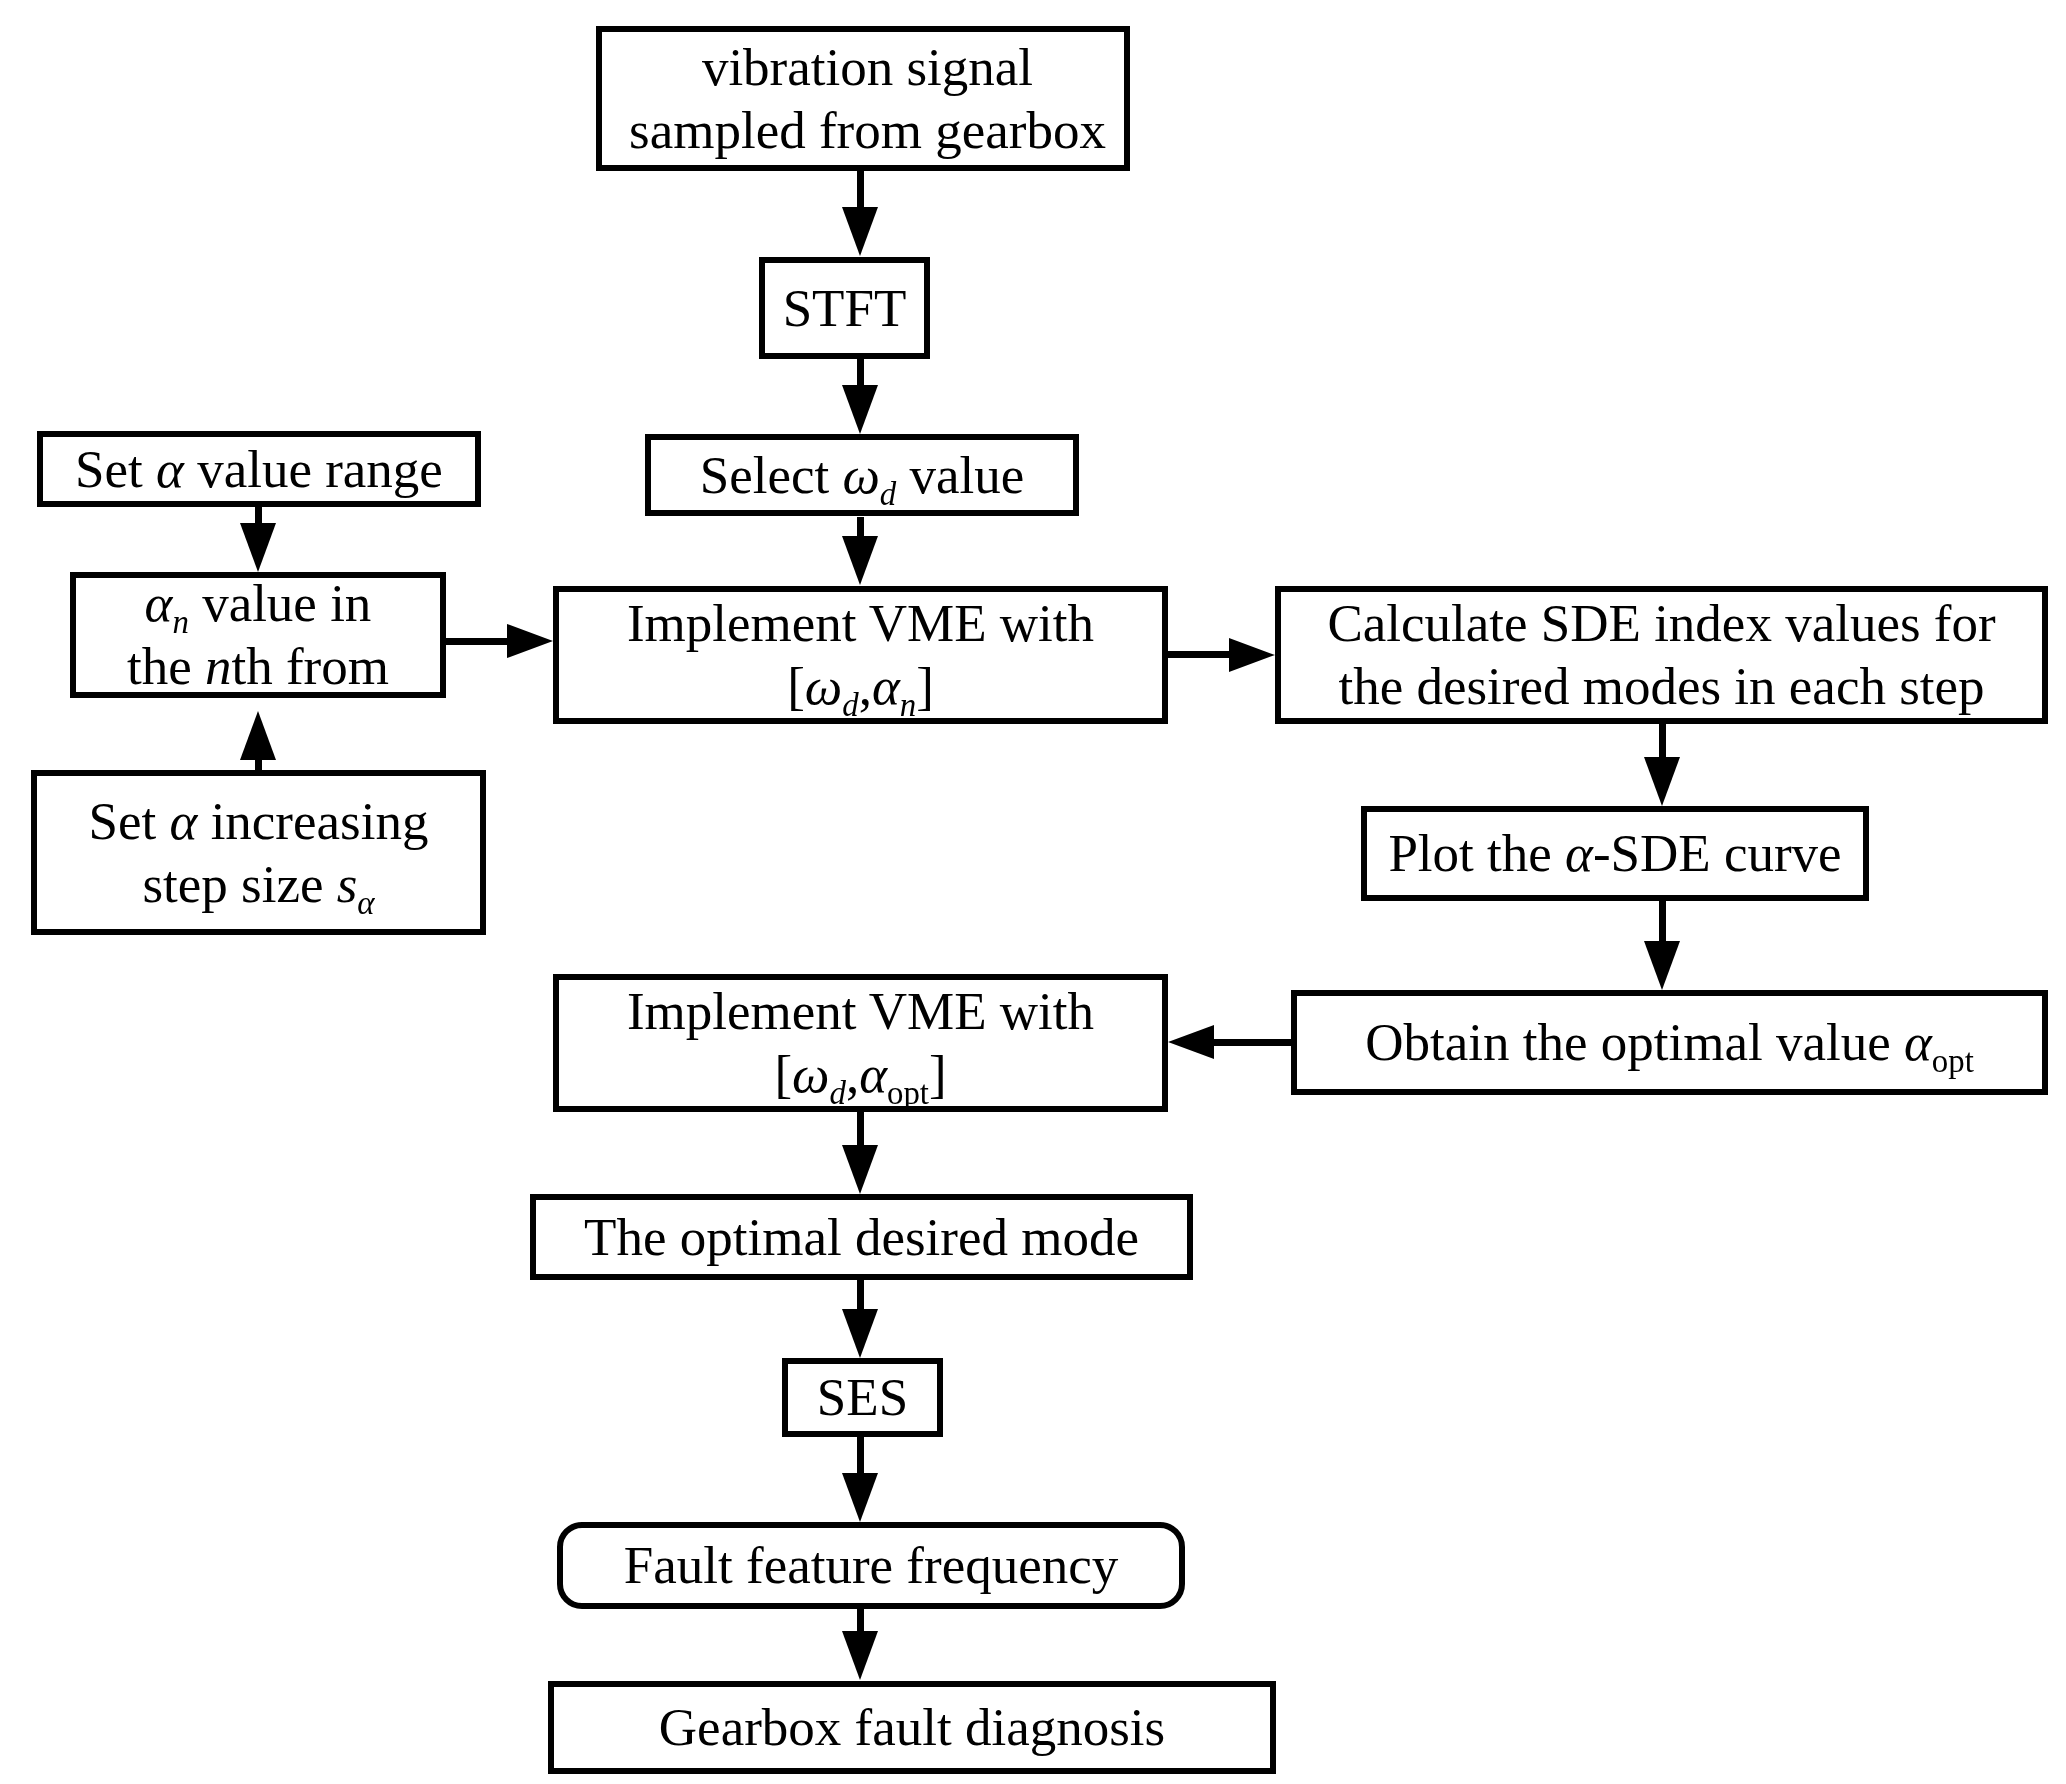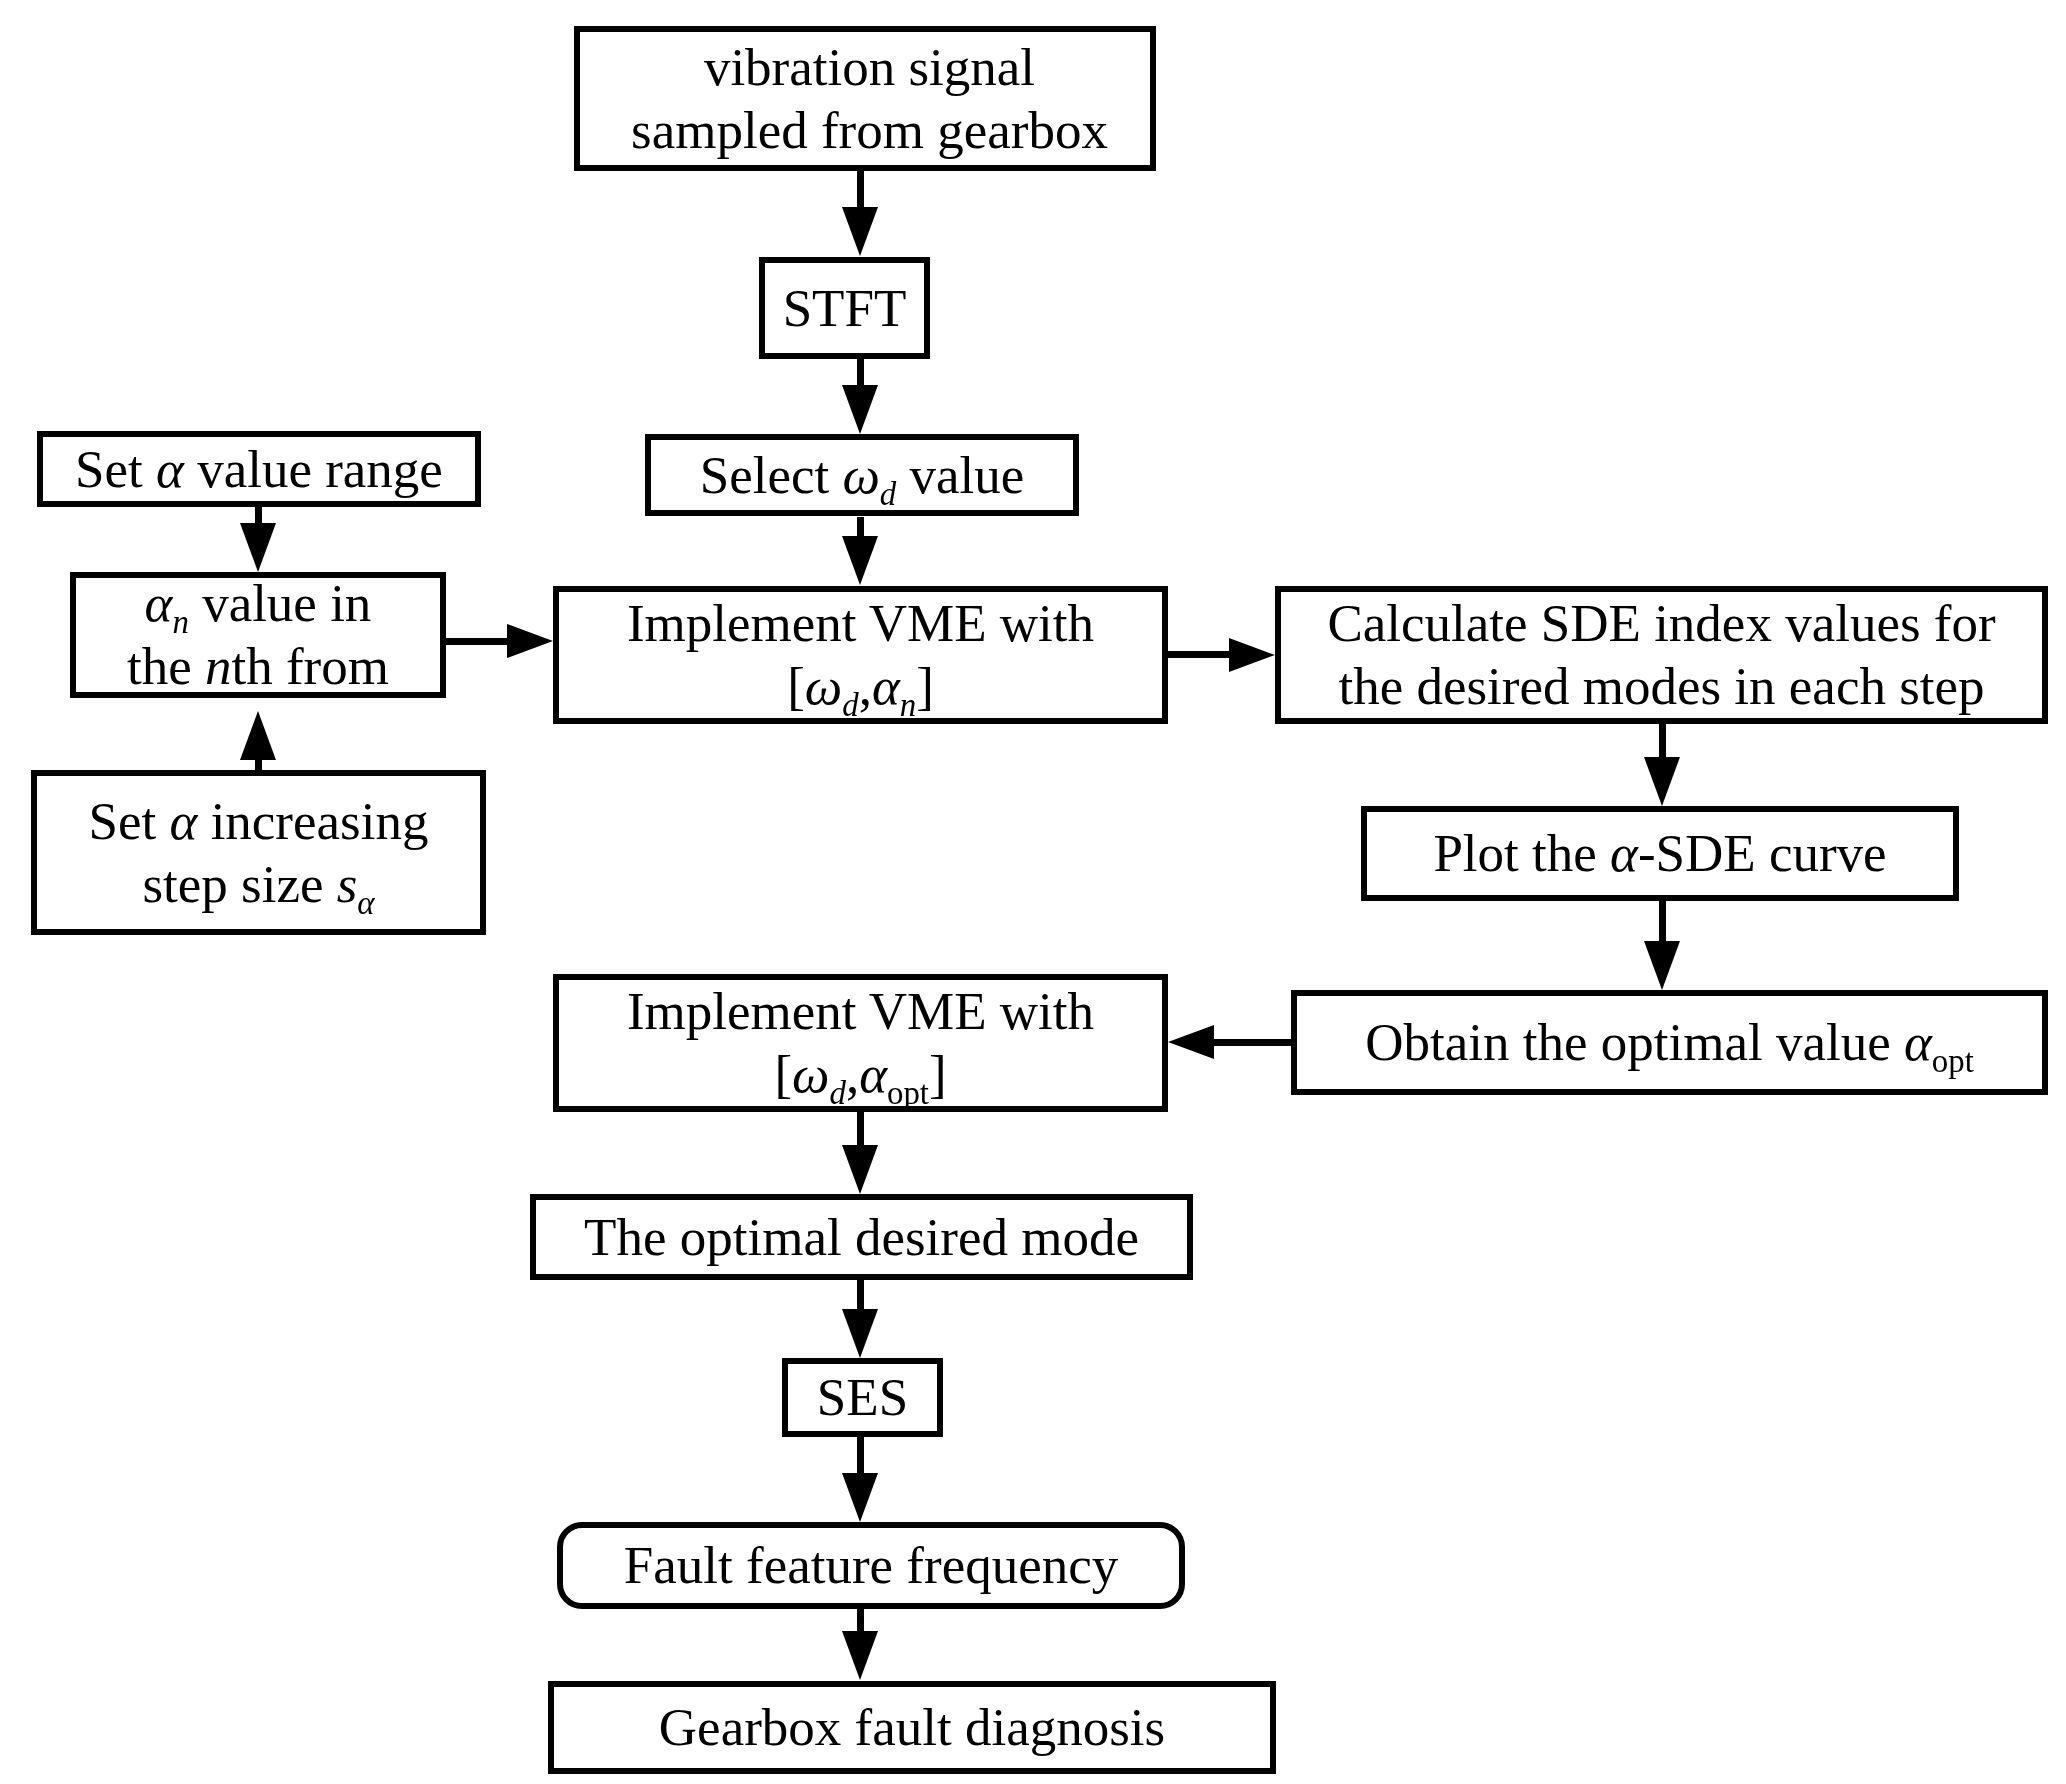--- a/index.html
+++ b/index.html
@@ -41,21 +41,21 @@
     border-left:46px solid #000;}
   .head-left{position:absolute;width:0;height:0;
     border-top:17px solid transparent;border-bottom:17px solid transparent;
     border-right:46px solid #000;}
 </style>
 </head>
 <body>
 
 <div id="canvas">
 
-  <div class="box" style="left:574px;top:26px;width:582px;height:145px;padding-left:9px;">
+  <div class="box" style="left:596px;top:26px;width:534px;height:145px;padding-left:9px;">
     <span class="line">vibration signal</span>
     <span class="line">sampled from gearbox</span>
   </div>
 
   <div class="box" style="left:759px;top:257px;width:171px;height:102px;">
     <span class="line">STFT</span>
   </div>
 
   <div class="box" style="left:645px;top:434px;width:434px;height:82px;">
     <span class="line"><span>Select </span><i class="v">ω</i><sub><i class="v">d</i></sub><span> value</span></span>
@@ -78,21 +78,21 @@
   <div class="box" style="left:553px;top:586px;width:615px;height:138px;">
     <span class="line">Implement VME with</span>
     <span class="line"><span>[</span><i class="v">ω</i><sub><i class="v">d</i></sub><span>,</span><i class="v">α</i><sub><i class="v">n</i></sub><span>]</span></span>
   </div>
 
   <div class="box" style="left:1275px;top:586px;width:773px;height:138px;text-align:right;">
     <span class="line">Calculate SDE index values for</span>
     <span class="line">the desired modes in each step</span>
   </div>
 
-  <div class="box" style="left:1361px;top:806px;width:598px;height:95px;">
+  <div class="box" style="left:1361px;top:806px;width:508px;height:95px;">
     <span class="line"><span>Plot the </span><i class="v">α</i><span>-SDE curve</span></span>
   </div>
 
   <div class="box" style="left:1291px;top:990px;width:757px;height:105px;">
     <span class="line"><span>Obtain the optimal value </span><i class="v">α</i><sub>opt</sub></span>
   </div>
 
   <div class="box" style="left:553px;top:974px;width:615px;height:138px;">
     <span class="line">Implement VME with</span>
     <span class="line"><span>[</span><i class="v">ω</i><sub><i class="v">d</i></sub><span>,</span><i class="v">α</i><sub>opt</sub><span>]</span></span>

